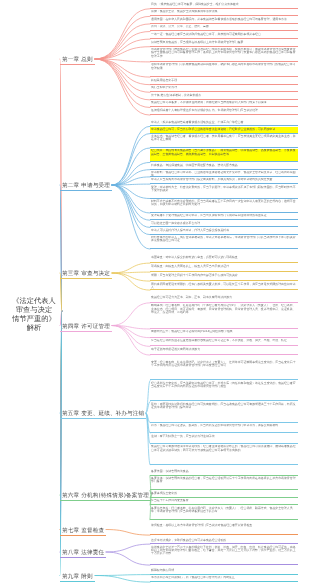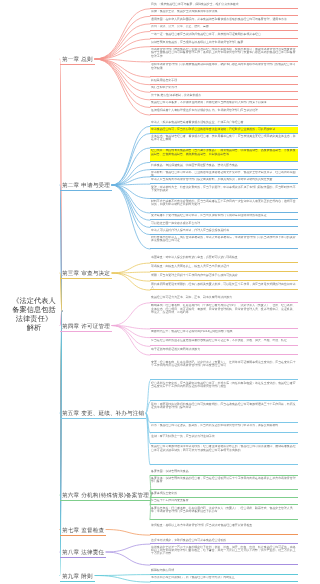--- a/index.html
+++ b/index.html
@@ -103,22 +103,22 @@
         <path d="M106,552 C130.2,552 125.8,544.1 150,544.1" stroke="#a68fe0" stroke-width="0.75"></path>
         <path d="M106,552 C130.2,552 125.8,565.1 150,565.1" stroke="#a68fe0" stroke-width="0.75"></path>
         <path d="M62,311 C60.9,311 61.1,575.5 60,575.5" stroke="#5ec8d8" stroke-width="1.1"></path>
         <path d="M95,575.5 C125.25,575.5 119.75,574.6 150,574.6" stroke="#5ec8d8" stroke-width="0.75"></path>
         <path d="M95,575.5 C125.25,575.5 119.75,582.1 150,582.1" stroke="#5ec8d8" stroke-width="0.75"></path>
       </g>
   </svg>
 
   <div class="root">
     <span>《法定代表人</span>
-    <span>备案信息包括</span>
-    <span>法律责任》</span>
+    <span>审查与决定</span>
+    <span>情节严重的》</span>
     <span>解析</span>
   </div>
 
   <div id="nodes">
       <div class="chapter" style="left: 60px; top: 55px; border-bottom: 0.9px solid rgb(244, 148, 140);">第一章 总则</div>
       <div class="leaf" style="left: 150px; top: 2px; width: 148px; height: 6.7px; border-bottom-color: rgb(244, 148, 140); overflow: hidden;">目的 ：规范食品经营许可与备案，保障食品安全，维护公众身体健康</div>
       <div class="leaf" style="left: 150px; top: 9.6px; width: 148px; height: 6.7px; border-bottom-color: rgb(244, 148, 140); overflow: hidden;">依据：食品安全法、食品安全法实施条例等法律法规</div>
       <div class="leaf" style="left: 150px; top: 17.2px; width: 148px; height: 6.7px; border-bottom-color: rgb(244, 148, 140); overflow: hidden;">适用范围：在中华人民共和国境内，从事食品销售和餐饮服务活动的食品经营许可与备案管理，适用本办法</div>
       <div class="leaf" style="left: 150px; top: 24.8px; width: 148px; height: 6.7px; border-bottom-color: rgb(244, 148, 140); overflow: hidden;">原则：依法、公开、公平、公正、便民、高效</div>
       <div class="leaf" style="left: 150px; top: 32.4px; width: 148px; height: 6.7px; border-bottom-color: rgb(244, 148, 140); overflow: hidden;">一地一证：食品经营者应当依法取得食品经营许可，并按照许可证载明的事项从事经营</div>

